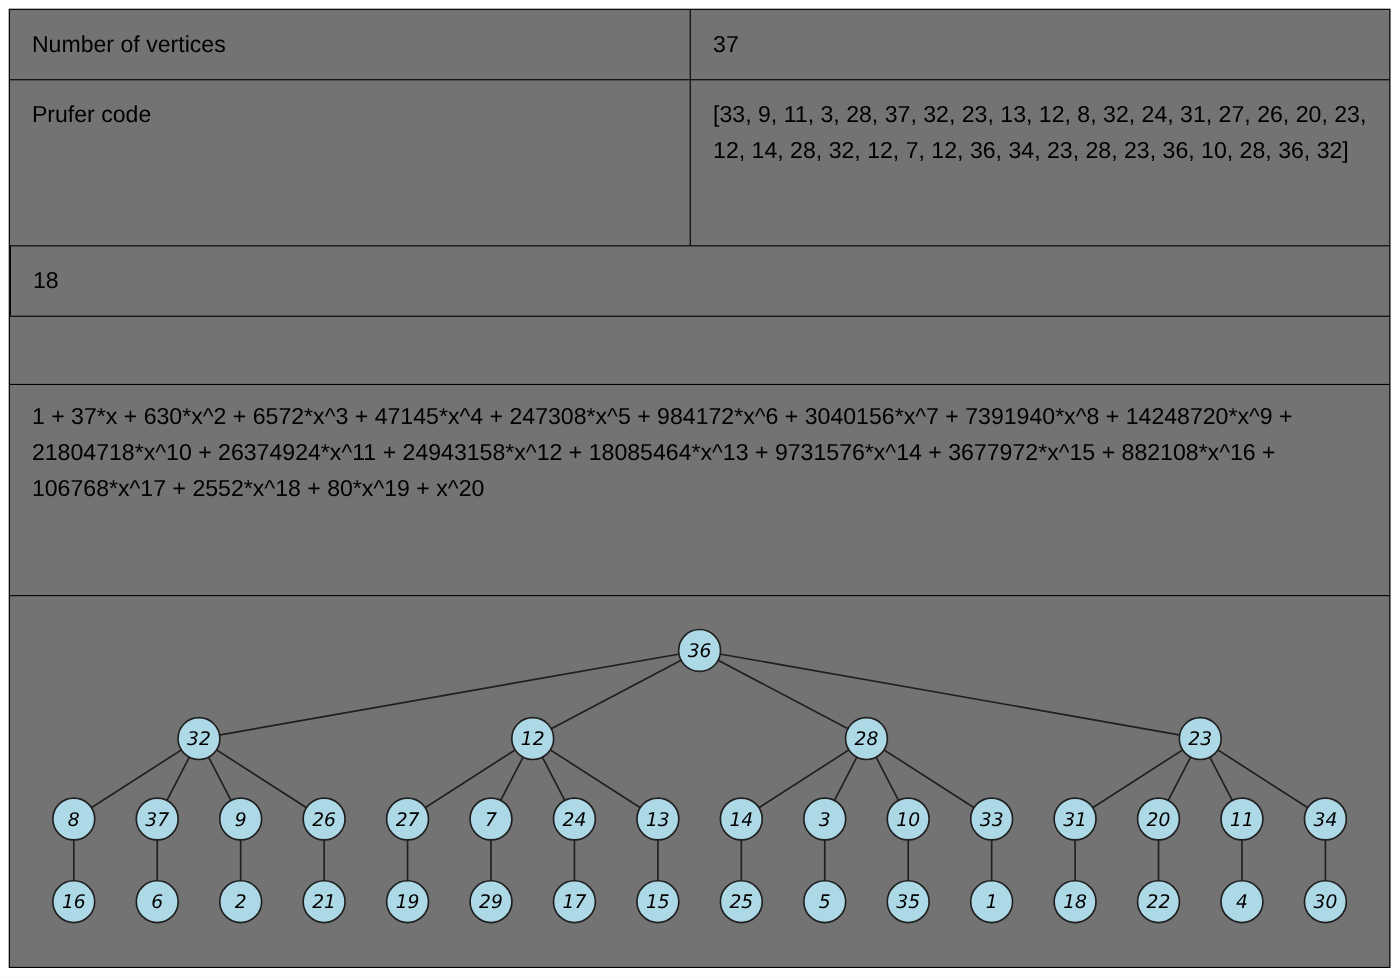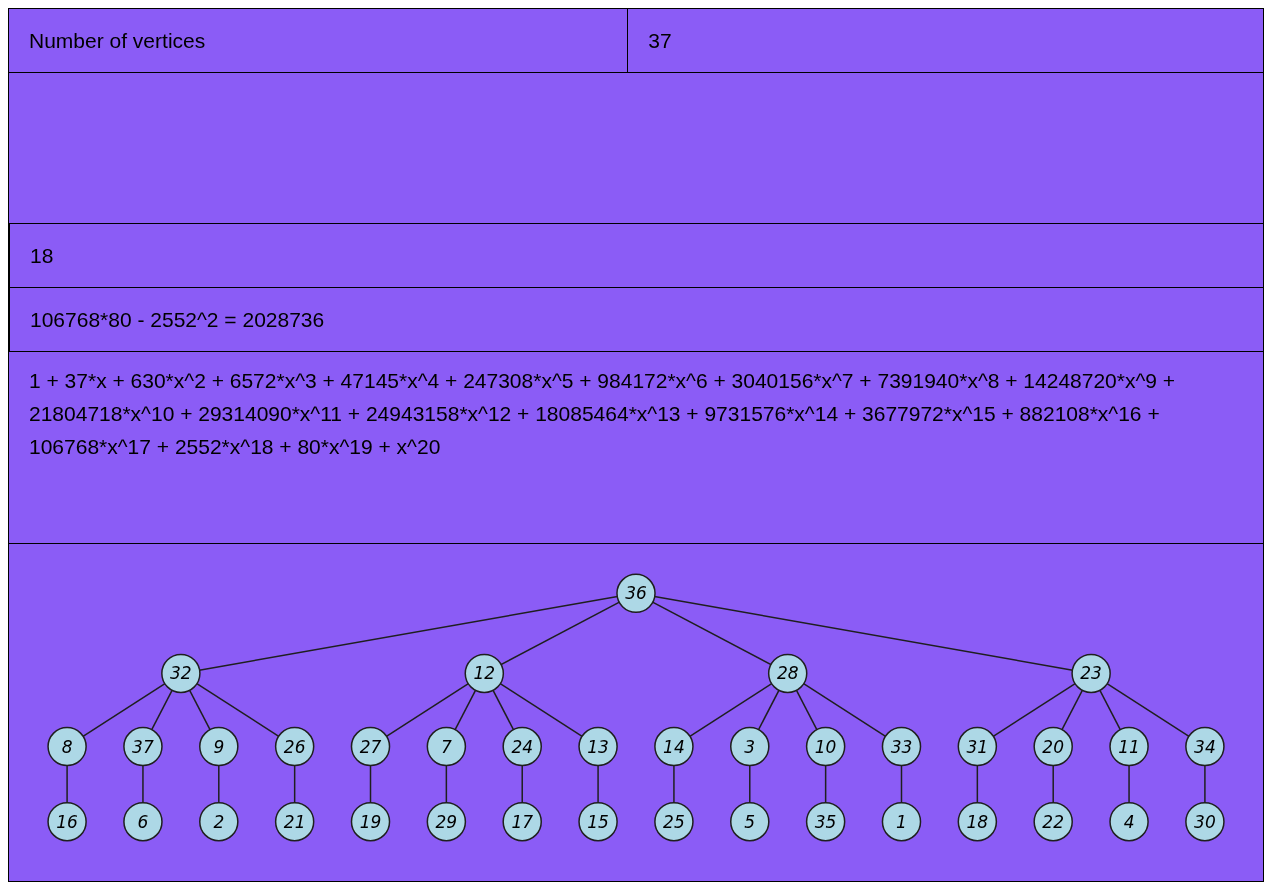--- a/index.html
+++ b/index.html
@@ -3,21 +3,21 @@
 <meta charset="utf-8">
 <style>
   * { box-sizing: border-box; }
   html, body { margin: 0; padding: 0; background: #ffffff; }
   body { font-family: "Liberation Sans", sans-serif; color: #000; }
 
   .sheet {
     margin: 8px;
     border: 1.5px solid #000;
     width: calc(100% - 16px);
-    background: #8b5cf6;
+    background: #737373;
   }
   .row { display: flex; border-top: 1.5px solid #000; }
   .row:first-child { border-top: none; }
 
   .cell {
     padding: 15px 20px;
     font-size: 21px;
     line-height: 33px;
   }
   .label-cell { width: 49.3%; flex: none; }
@@ -43,33 +43,34 @@
 <body>
 
 <div class="sheet">
 
   <div class="row row-small">
     <div class="cell label-cell">Number of vertices</div>
     <div class="cell value-cell">37</div>
   </div>
 
   <div class="row row-prufer">
+    <div class="cell label-cell">Prufer code</div>
+    <div class="cell value-cell">[33, 9, 11, 3, 28, 37, 32, 23, 13, 12, 8, 32, 24, 31, 27, 26, 20, 23, 12, 14, 28, 32, 12, 7, 12, 36, 34, 23, 28, 23, 36, 10, 28, 36, 32]</div>
   </div>
 
   <div class="row row-small">
     <div class="cell value-cell">18</div>
   </div>
 
   <div class="row row-small">
-    <div class="cell value-cell">106768*80 - 2552^2 = 2028736</div>
   </div>
 
   <div class="row row-poly">
     <div class="cell poly-cell">
-      <div>1 + 37*x + 630*x^2 + 6572*x^3 + 47145*x^4 + 247308*x^5 + 984172*x^6 + 3040156*x^7 + 7391940*x^8 + 14248720*x^9 + 21804718*x^10 + 29314090*x^11 + 24943158*x^12 + 18085464*x^13 + 9731576*x^14 + 3677972*x^15 + 882108*x^16 + 106768*x^17 + 2552*x^18 + 80*x^19 + x^20</div>
+      <div>1 + 37*x + 630*x^2 + 6572*x^3 + 47145*x^4 + 247308*x^5 + 984172*x^6 + 3040156*x^7 + 7391940*x^8 + 14248720*x^9 + 21804718*x^10 + 26374924*x^11 + 24943158*x^12 + 18085464*x^13 + 9731576*x^14 + 3677972*x^15 + 882108*x^16 + 106768*x^17 + 2552*x^18 + 80*x^19 + x^20</div>
     </div>
   </div>
 
   <div class="row tree-row">
     <div class="tree-cell">
       <svg class="tree" viewBox="0 0 1252 335" preserveAspectRatio="xMidYMid meet">
           <line x1="626" y1="49" x2="171.60000000000002" y2="129" stroke="#1f1f1f" stroke-width="1.5"></line>
           <line x1="626" y1="49" x2="474.5333333333333" y2="129" stroke="#1f1f1f" stroke-width="1.5"></line>
           <line x1="626" y1="49" x2="777.4666666666667" y2="129" stroke="#1f1f1f" stroke-width="1.5"></line>
           <line x1="626" y1="49" x2="1080.4" y2="129" stroke="#1f1f1f" stroke-width="1.5"></line>

